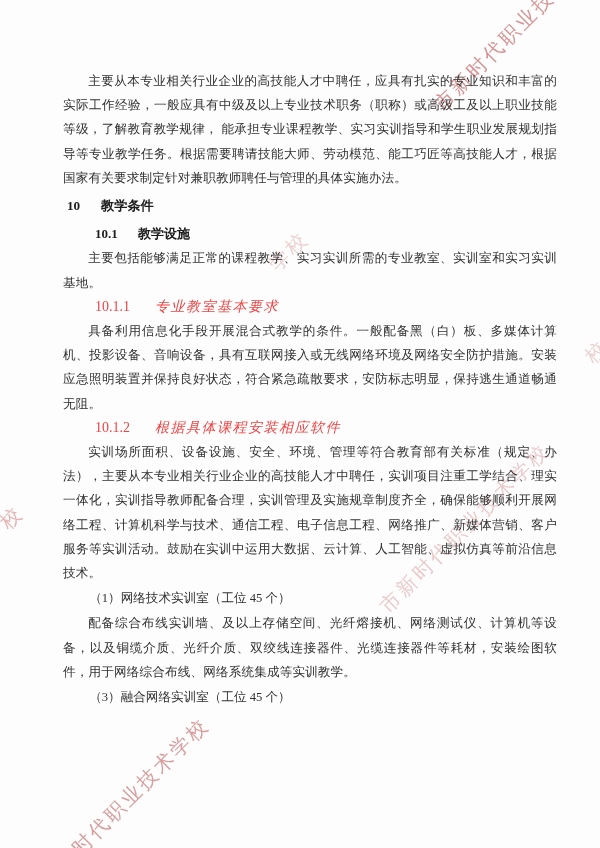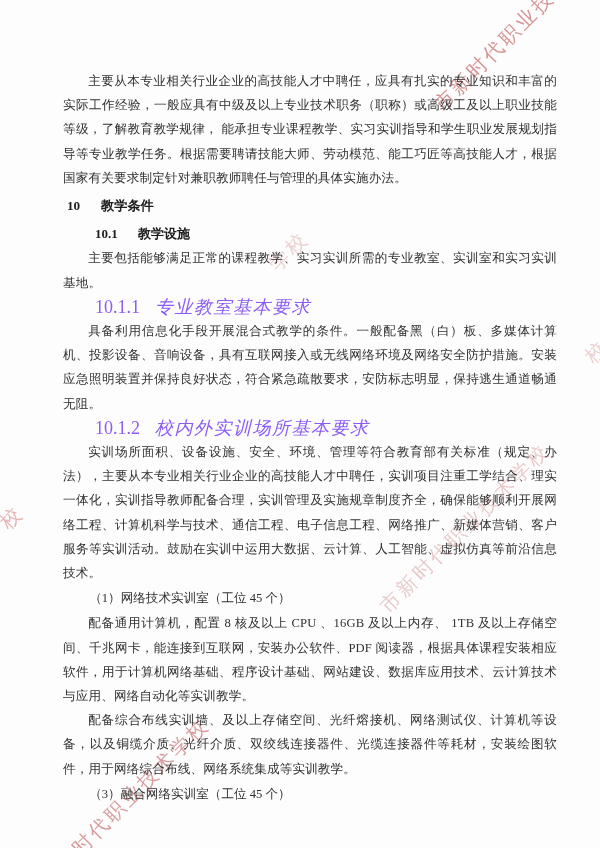--- a/index.html
+++ b/index.html
@@ -35,25 +35,25 @@
   .heading-l2{
     margin:0 0 0 32px;
     font-size:13px;
     line-height:24.2px;
     font-weight:bold;
     color:#1d1d1d;
   }
   .heading-l2 .num{display:inline-block;width:43px;}
   .heading-l3{
     margin:0 0 0 32px;
-    font-size:18px;
+    font-size:14px;
     line-height:24.2px;
     font-style:italic;
     letter-spacing:1.5px;
-    color:#8b5cf6;
+    color:#ef4444;
   }
   .heading-l3 .num{display:inline-block;width:60px;font-style:normal;letter-spacing:0;}
   .list-item{
     margin:1px;
     font-size:12.6px;
     line-height:24.2px;
     text-indent:2em;
     color:#303030;
   }
   .page-number{
@@ -100,27 +100,26 @@
     <p class="heading-l1"><span class="num">10</span><span>教学条件</span></p>
 
     <p class="heading-l2"><span class="num">10.1</span><span>教学设施</span></p>
 
     <p class="para">主要包括能够满足正常的课程教学、实习实训所需的专业教室、实训室和实习实训基地。</p>
 
     <p class="heading-l3"><span class="num">10.1.1</span><span>专业教室基本要求</span></p>
 
     <p class="para">具备利用信息化手段开展混合式教学的条件。一般配备黑（白）板、多媒体计算机、投影设备、音响设备，具有互联网接入或无线网络环境及网络安全防护措施。安装应急照明装置并保持良好状态，符合紧急疏散要求，安防标志明显，保持逃生通道畅通无阻。</p>
 
-    <p class="heading-l3"><span class="num">10.1.2</span><span>校内外实训场所基本要求</span></p>
+    <p class="heading-l3"><span class="num">10.1.2</span><span>根据具体课程安装相应软件</span></p>
 
     <p class="para">实训场所面积、设备设施、安全、环境、管理等符合教育部有关标准（规定、办法），主要从本专业相关行业企业的高技能人才中聘任，实训项目注重工学结合、理实一体化，实训指导教师配备合理，实训管理及实施规章制度齐全，确保能够顺利开展网络工程、计算机科学与技术、通信工程、电子信息工程、网络推广、新媒体营销、客户服务等实训活动。鼓励在实训中运用大数据、云计算、人工智能、虚拟仿真等前沿信息技术。</p>
 
     <p class="list-item">（1）网络技术实训室（工位 45 个）</p>
 
-    <p class="para">配备通用计算机，配置 8 核及以上 CPU 、16GB 及以上内存、 1TB 及以上存储空间、千兆网卡，能连接到互联网，安装办公软件、PDF 阅读器，根据具体课程安装相应软件，用于计算机网络基础、程序设计基础、网站建设、数据库应用技术、云计算技术与应用、网络自动化等实训教学。</p>
 
 
     <p class="para">配备综合布线实训墙、及以上存储空间、光纤熔接机、网络测试仪、计算机等设备，以及铜缆介质、光纤介质、双绞线连接器件、光缆连接器件等耗材，安装绘图软件，用于网络综合布线、网络系统集成等实训教学。</p>
 
     <p class="list-item">（3）融合网络实训室（工位 45 个）</p>
 
   </div>
 
 
 </div>

